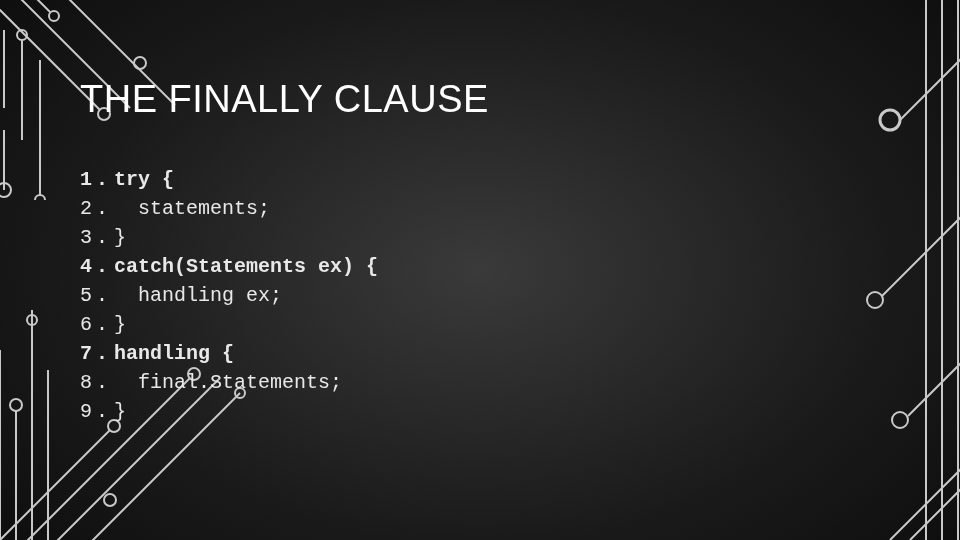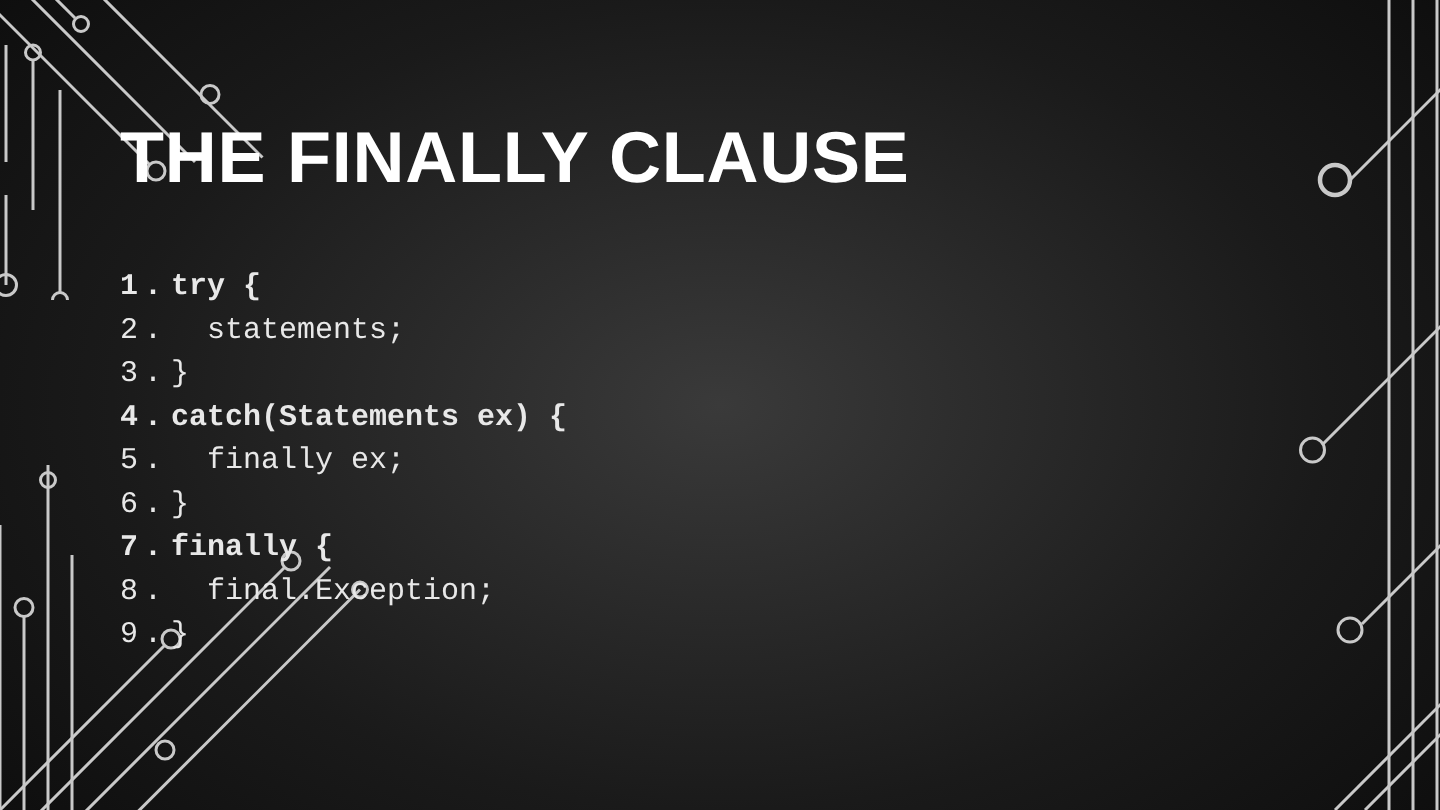--- a/index.html
+++ b/index.html
@@ -21,22 +21,22 @@
   .decoration svg {
     position: absolute;
   }
   .content {
     position: absolute;
     top: 78px;
     left: 80px;
     right: 40px;
   }
   .title {
-    font-size: 48px;
-    font-weight: 700;
+    font-size: 38px;
+    font-weight: 400;
     letter-spacing: 0.5px;
     margin: 0 0 44px 0;
     color: #fff;
   }
   .code {
     font-family: "Courier New", Courier, monospace;
     font-size: 20px;
     line-height: 29px;
     color: #e8e8e8;
     display: table;
@@ -140,36 +140,36 @@
         <span class="txt">}</span>
       </div>
       <div class="code-row bold">
         <span class="num">4</span>
         <span class="dot">.</span>
         <span class="txt">catch(Statements ex) {</span>
       </div>
       <div class="code-row">
         <span class="num">5</span>
         <span class="dot">.</span>
-        <span class="txt">  finally ex;</span>
+        <span class="txt">  handling ex;</span>
       </div>
       <div class="code-row">
         <span class="num">6</span>
         <span class="dot">.</span>
         <span class="txt">}</span>
       </div>
       <div class="code-row bold">
         <span class="num">7</span>
         <span class="dot">.</span>
-        <span class="txt">finally {</span>
+        <span class="txt">handling {</span>
       </div>
       <div class="code-row">
         <span class="num">8</span>
         <span class="dot">.</span>
-        <span class="txt">  final.Exception;</span>
+        <span class="txt">  final.Statements;</span>
       </div>
       <div class="code-row">
         <span class="num">9</span>
         <span class="dot">.</span>
         <span class="txt">}</span>
       </div>
     </div>
 </div>
 
 </body></html>

